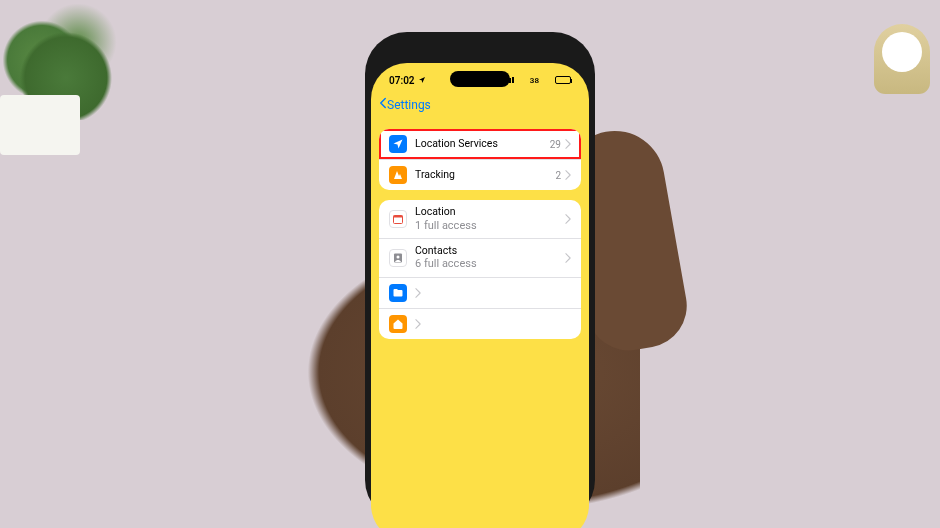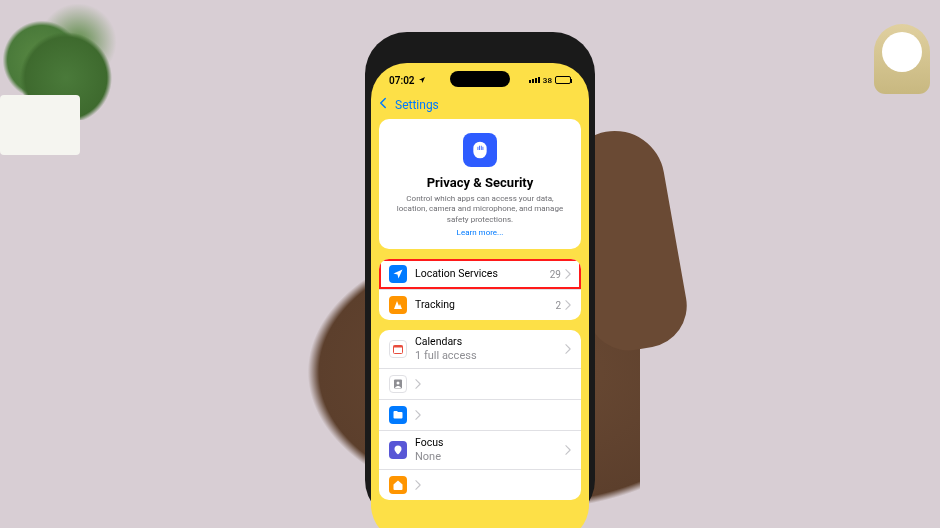--- a/index.html
+++ b/index.html
@@ -61,41 +61,41 @@
   }
   
   .status-bar {
     position: absolute; top: 6px; left: 0; right: 0; height: 22px;
     display: flex; justify-content: space-between; align-items: center;
     padding: 0 18px;
     font-size: 10px; font-weight: 600; color: #000;
     z-index: 40;
   }
   .status-left { display:flex; align-items:center; gap:3px; }
-  .status-right { display:flex; align-items:center; gap:3px; }
+  .status-right { display:flex; align-items:center; gap:16px; }
   .signal-bars { display:inline-flex; align-items:flex-end; gap:1px; }
   .signal-bars span { width:2px; background:#000; display:inline-block; }
   .signal-bars span:nth-child(1){height:3px;}
   .signal-bars span:nth-child(2){height:4px;}
   .signal-bars span:nth-child(3){height:5px;}
   .signal-bars span:nth-child(4){height:6px;}
   .battery {
     width:16px; height:8px; border:1px solid #000; border-radius:2px;
     position:relative; display:inline-block;
   }
   .battery:after { content:""; position:absolute; right:-2px; top:2px; width:1px; height:4px; background:#000; }
   .battery .fill { height:100%; width:40%; background:#000; }
   
   .nav {
     position: absolute; top: 30px; left: 0; right: 0;
     display:flex; align-items:center;
     padding: 4px 8px;
   }
   .nav .back {
-    display:flex; align-items:center; gap:8px;
+    display:flex; align-items:center; gap:0;
     color:#007aff; font-size:12px;
   }
   
   .content {
     position:absolute; top:56px; left:0; right:0; bottom:0;
     overflow:hidden;
     padding: 0 8px;
   }
   
   .header-card {
@@ -203,30 +203,20 @@
           <svg viewBox="0 0 10 16" width="8" height="12">
               <path d="M8 2L2 8l6 6" stroke="#007aff" stroke-width="2" fill="none" stroke-linecap="round" stroke-linejoin="round"></path>
             </svg>
         </span>
         <span>Settings</span>
       </div>
     </div>
 
     <div class="content">
 
-      <div class="header-card">
-        <div class="header-icon">
-          <svg viewBox="0 0 24 24">
-              <path d="M12 2a8 8 0 00-8 8v4a8 8 0 0016 0v-4a8 8 0 00-8-8zm-3 6h1v4h-1zm2-1h1v5h-1zm2 0h1v5h-1zm2 1h1v4h-1z"></path>
-            </svg>
-        </div>
-        <div class="header-title">Privacy &amp; Security</div>
-        <div class="header-desc">Control which apps can access your data, location, camera and microphone, and manage safety protections.</div>
-        <div class="header-link">Learn more...</div>
-      </div>
 
       <div class="group" id="group1">
           <div class="row highlighted">
             <div class="row-icon" style="background: rgb(0, 122, 255);">
               <svg viewBox="0 0 24 24">
                 <path d="M21 3L3 11l8 2 2 8z"></path>
               </svg>
             </div>
             <div class="row-body">
               <div class="row-label">Location Services</div>
@@ -257,64 +247,52 @@
         </div>
       <div class="group" id="group2">
           <div class="row">
             <div class="row-icon" style="background: rgb(255, 255, 255); border: 0.5px solid rgb(224, 224, 228);">
               <svg viewBox="0 0 24 24">
                 <rect x="3" y="5" width="18" height="16" rx="2" fill="#fff" stroke="#e84c3d" stroke-width="2"></rect>
                 <rect x="3" y="5" width="18" height="4" fill="#e84c3d"></rect>
               </svg>
             </div>
             <div class="row-body">
-              <div class="row-label">Calendars</div>
+              <div class="row-label">Location</div>
               <div class="row-sub">1 full access</div>
             </div>
             <div class="chevron">
               <svg viewBox="0 0 8 14">
                 <path d="M1 1l6 6-6 6" stroke="#c4c4c8" stroke-width="1.5" fill="none" stroke-linecap="round" stroke-linejoin="round"></path>
               </svg>
             </div>
           </div>
           <div class="row">
             <div class="row-icon" style="background: rgb(255, 255, 255); border: 0.5px solid rgb(224, 224, 228);">
               <svg viewBox="0 0 24 24">
                 <rect x="4" y="3" width="16" height="18" rx="2" fill="#8e8e93"></rect>
                 <circle cx="12" cy="10" r="3" fill="#fff"></circle>
                 <path d="M6 20c1-3 4-4 6-4s5 1 6 4" fill="#fff"></path>
               </svg>
             </div>
+            <div class="row-body">
+              <div class="row-label">Contacts</div>
+              <div class="row-sub">6 full access</div>
+            </div>
             <div class="chevron">
               <svg viewBox="0 0 8 14">
                 <path d="M1 1l6 6-6 6" stroke="#c4c4c8" stroke-width="1.5" fill="none" stroke-linecap="round" stroke-linejoin="round"></path>
               </svg>
             </div>
           </div>
           <div class="row">
             <div class="row-icon" style="background: rgb(0, 122, 255);">
               <svg viewBox="0 0 24 24">
                 <path d="M3 6a2 2 0 012-2h5l2 2h7a2 2 0 012 2v9a2 2 0 01-2 2H5a2 2 0 01-2-2z"></path>
               </svg>
-            </div>
-            <div class="chevron">
-              <svg viewBox="0 0 8 14">
-                <path d="M1 1l6 6-6 6" stroke="#c4c4c8" stroke-width="1.5" fill="none" stroke-linecap="round" stroke-linejoin="round"></path>
-              </svg>
-            </div>
-          </div>
-          <div class="row">
-            <div class="row-icon" style="background: rgb(88, 86, 214);">
-              <svg viewBox="0 0 24 24">
-                <path d="M12 3a7 7 0 017 7c0 5-7 11-7 11S5 15 5 10a7 7 0 017-7z"></path>
-              </svg>
-            </div>
-            <div class="row-body">
-              <div class="row-label">Focus</div>
-              <div class="row-sub">None</div>
             </div>
             <div class="chevron">
               <svg viewBox="0 0 8 14">
                 <path d="M1 1l6 6-6 6" stroke="#c4c4c8" stroke-width="1.5" fill="none" stroke-linecap="round" stroke-linejoin="round"></path>
               </svg>
             </div>
           </div>
           <div class="row">
             <div class="row-icon" style="background: rgb(255, 149, 0);">
               <svg viewBox="0 0 24 24">

